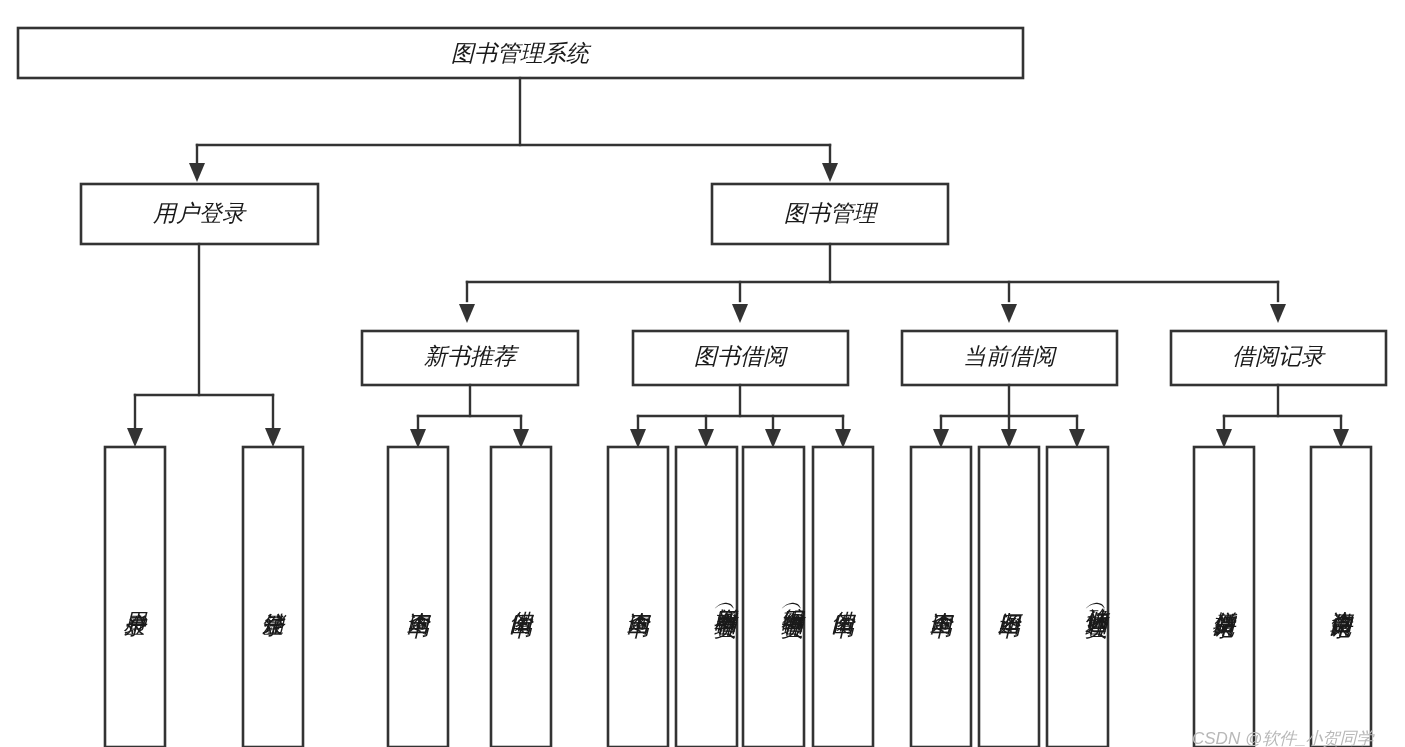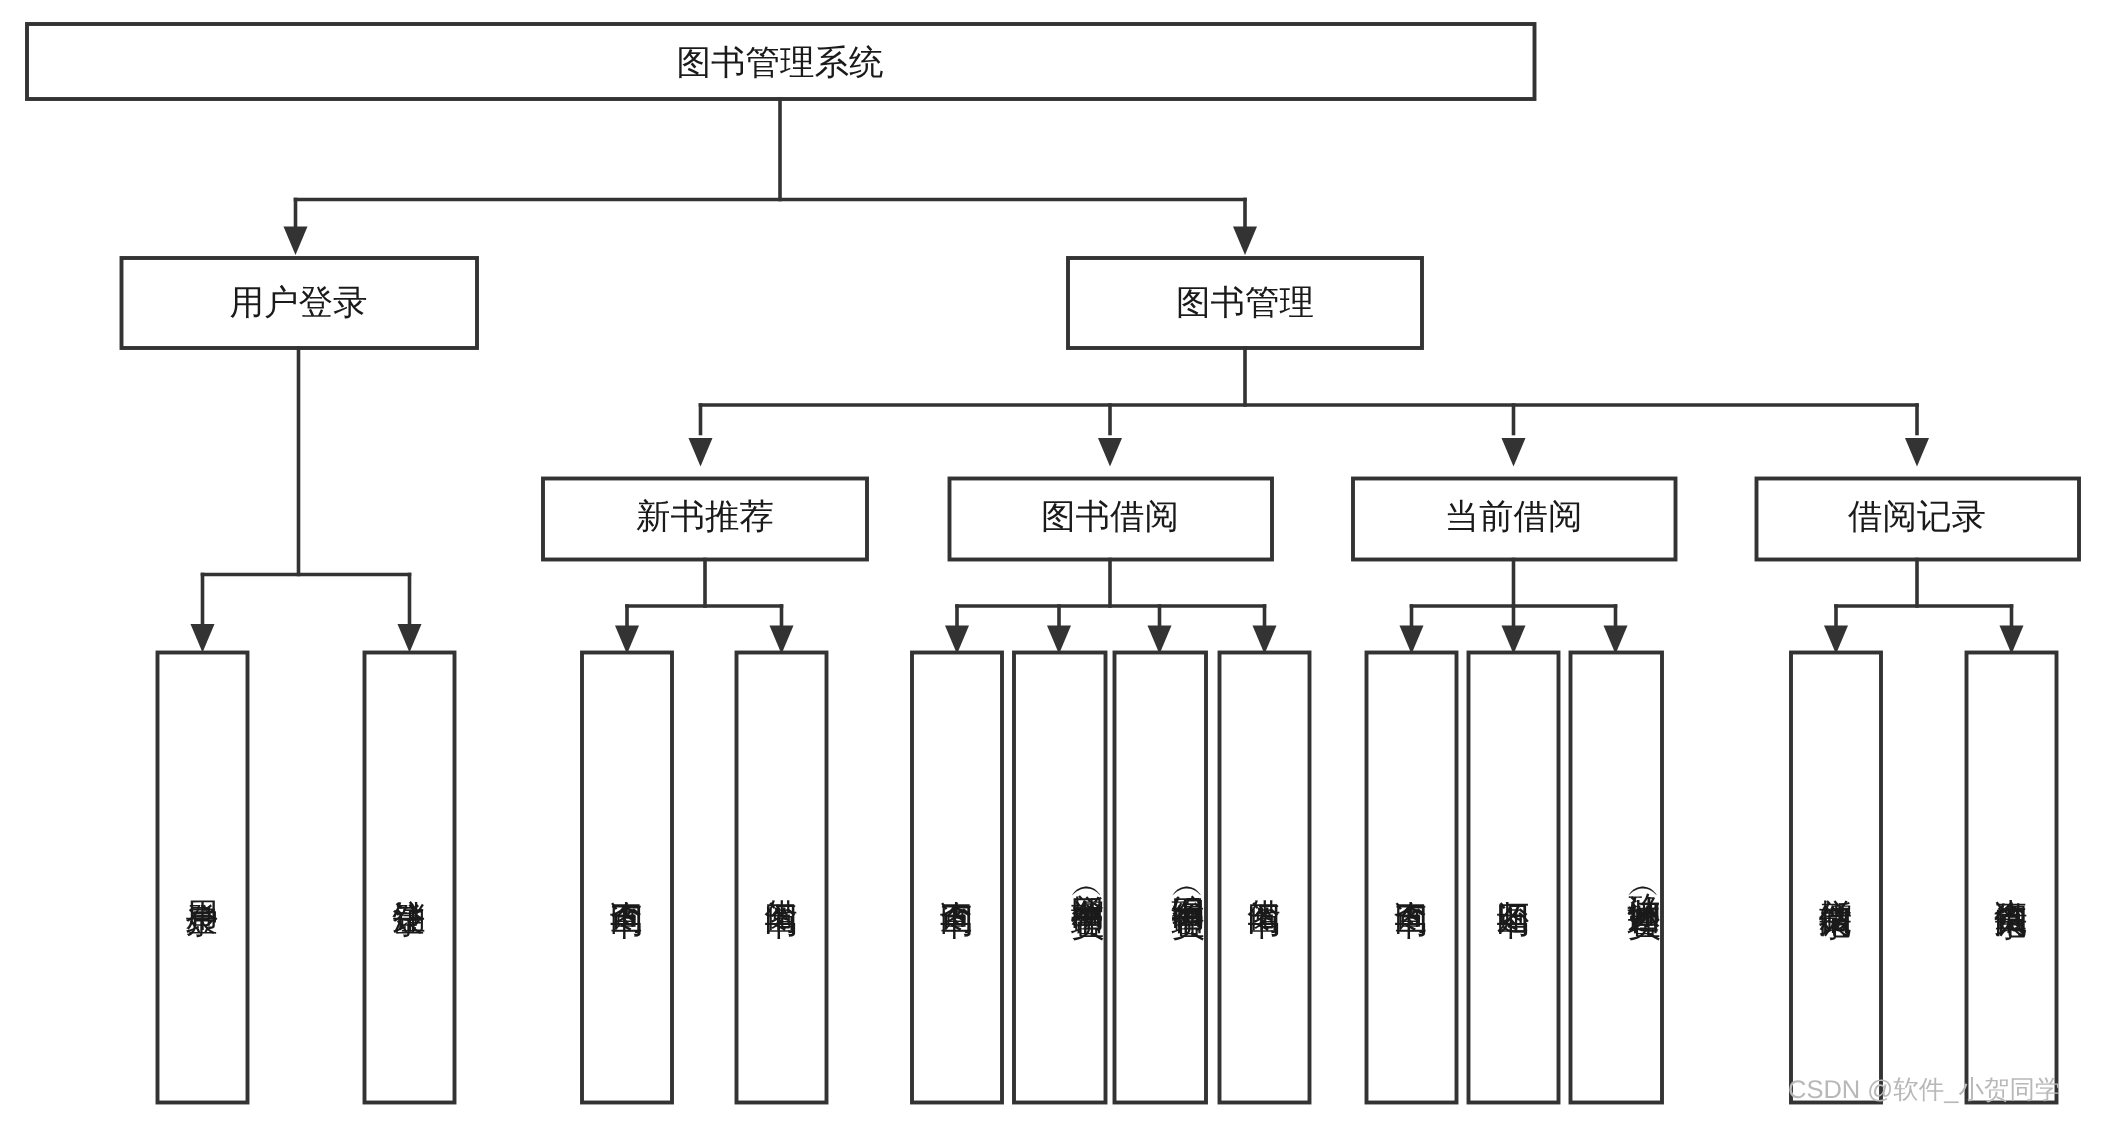--- a/index.html
+++ b/index.html
@@ -10,23 +10,24 @@
   body {
     width: 1405px;
     height: 747px;
     font-family: "Liberation Sans", "DejaVu Sans", sans-serif;
     overflow: hidden;
     position: relative;
   }
   #diagram-root {
     position: absolute;
     left: 0;
-    top: 0;
+    top: 12px;
     width: 1405px;
     height: 611px;
+    font-style: italic;
   }
   svg.flow {
     display: block;
     width: 1405px;
     height: 747px;
   }
   .node-box {
     fill: #ffffff;
     stroke: #333333;
     stroke-width: 2.6;

